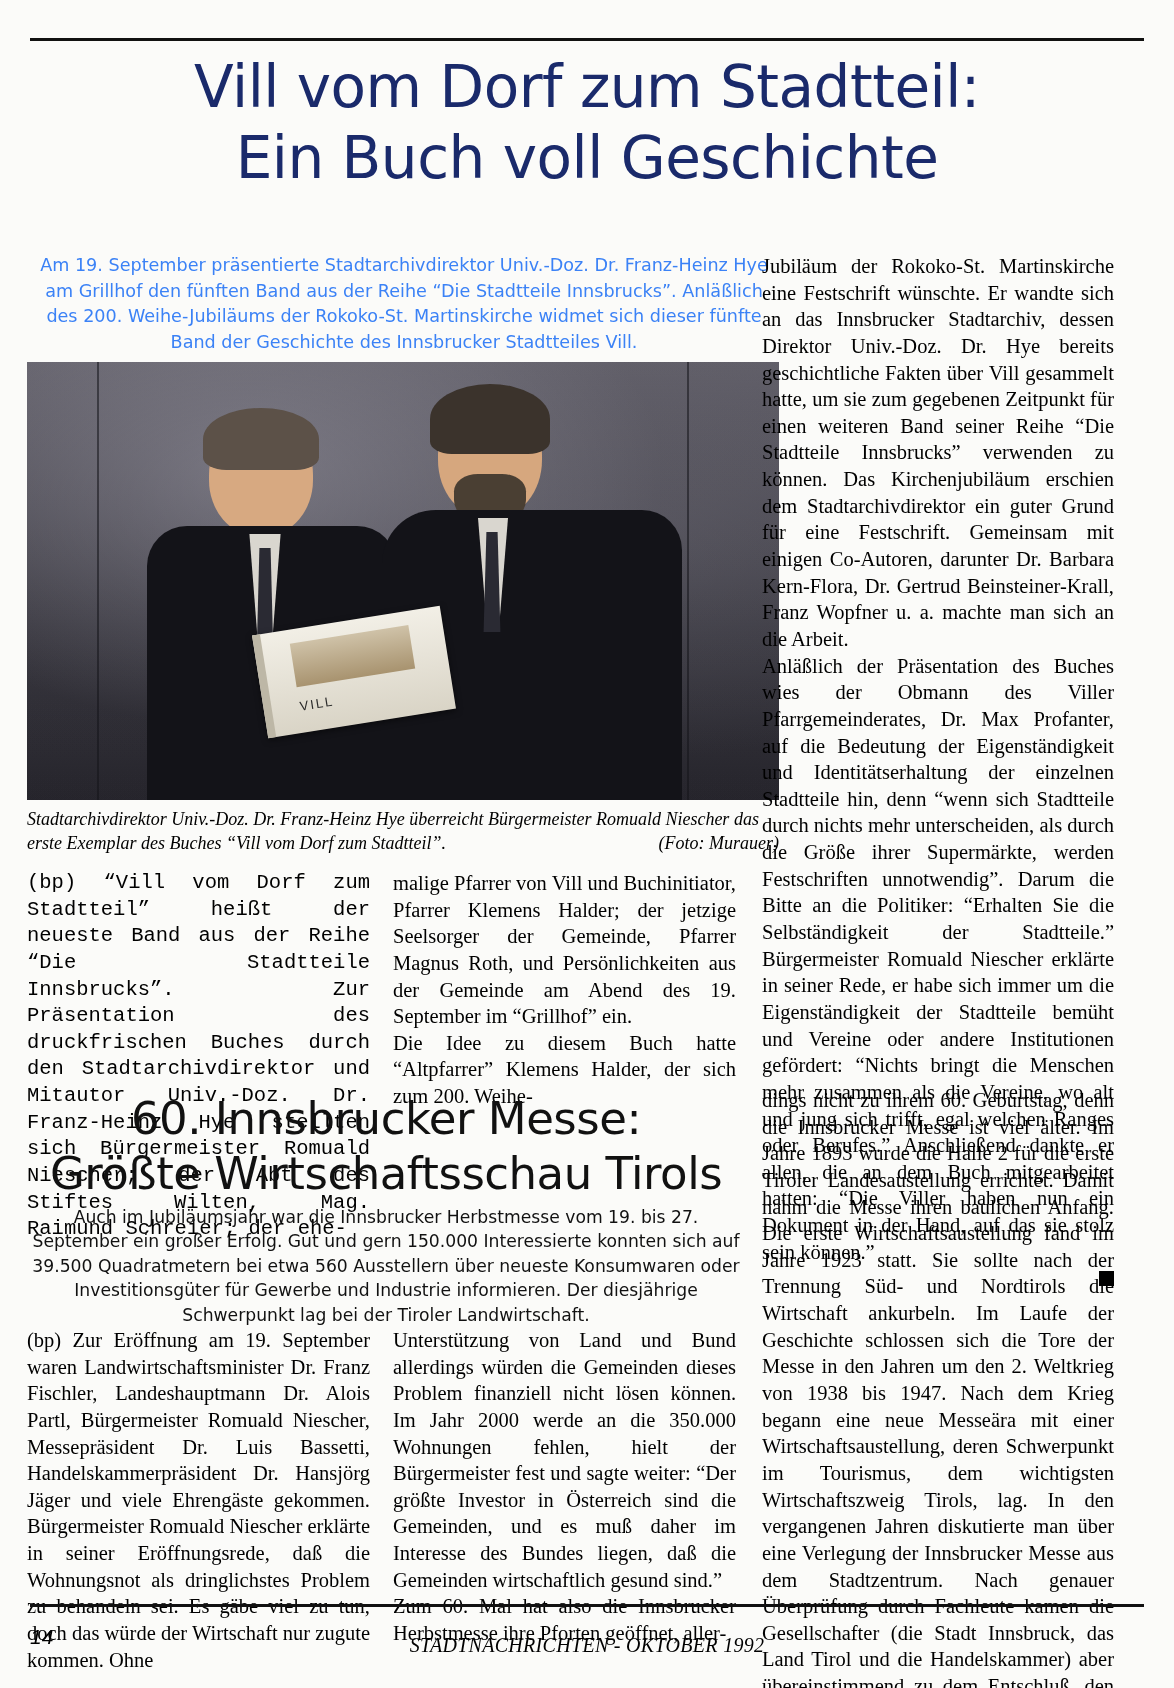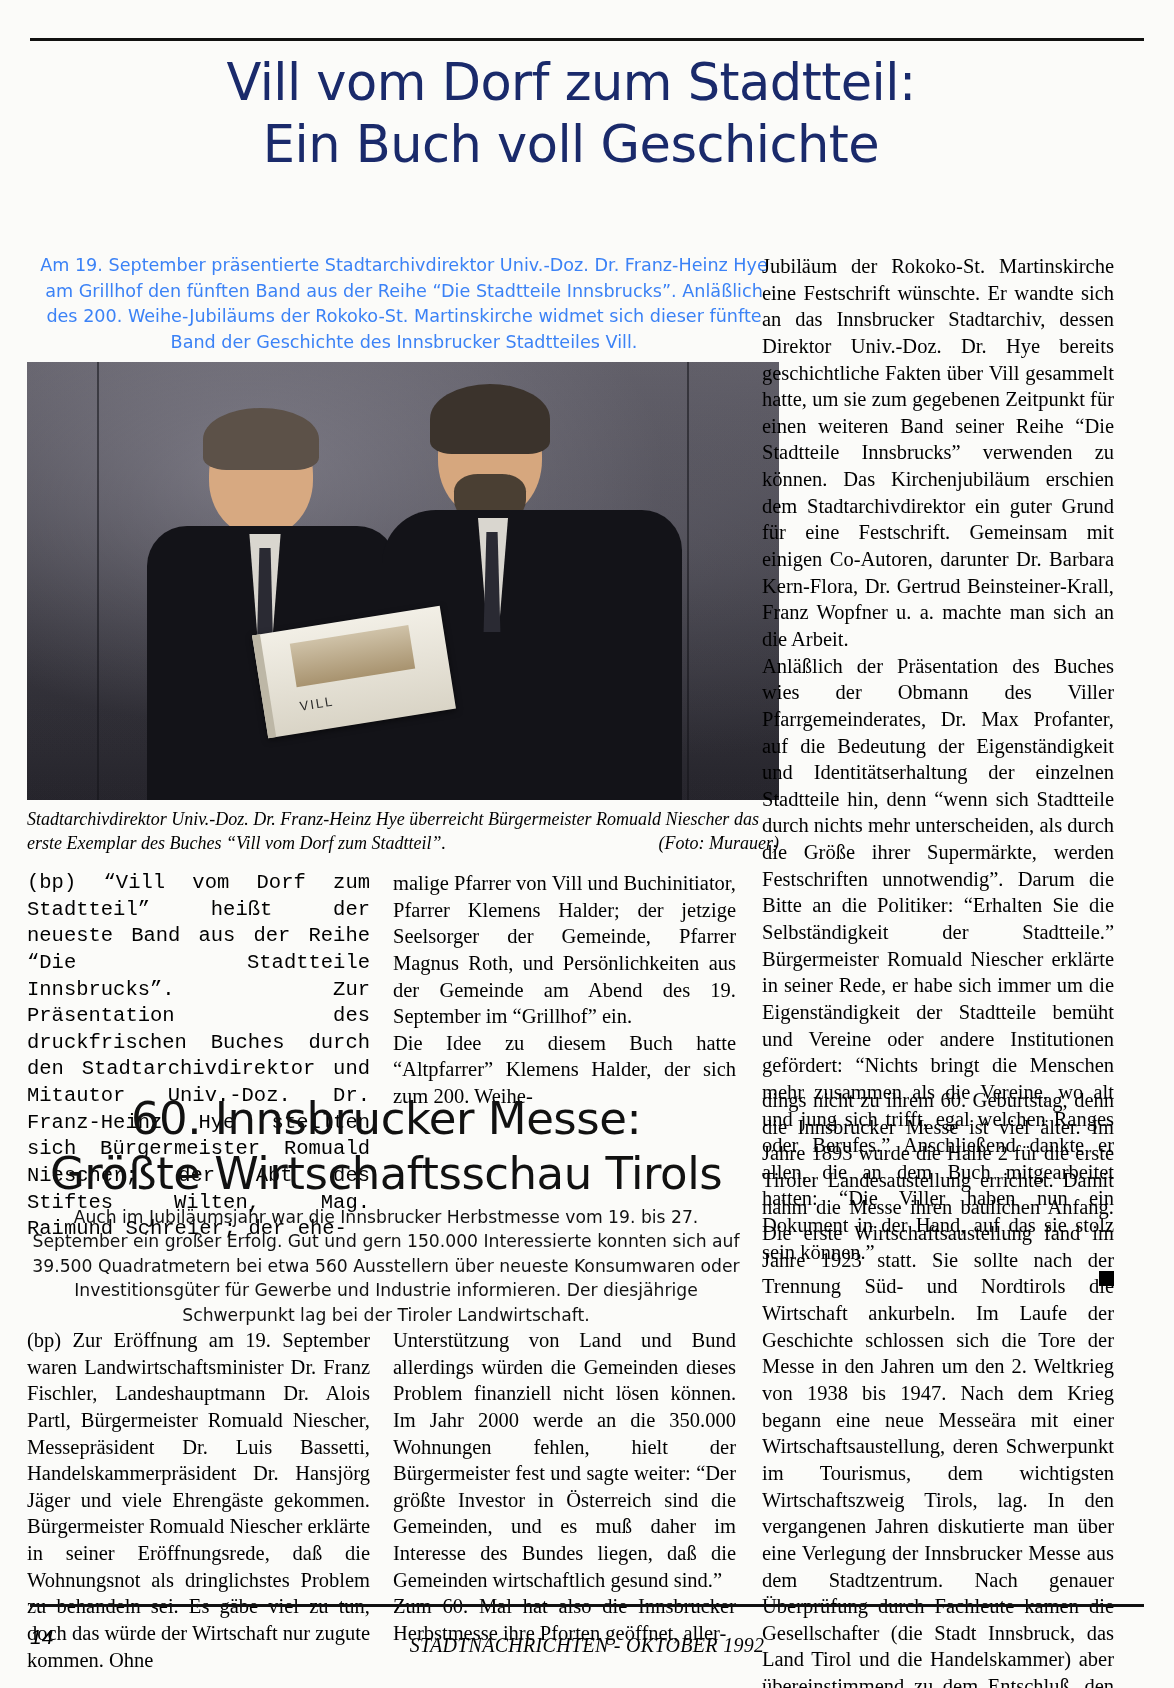--- a/index.html
+++ b/index.html
@@ -33,27 +33,27 @@
     position: absolute;
     left: 30px; top: 1604px;
     width: 1114px;
     height: 3px;
     background: #111;
   }
 
   
   .headline1 {
     position: absolute;
-    left: 14px;
+    left: 30px;
     top: 52px;
     width: 1114px;
     text-align: center;
     font-family: "DejaVu Sans", sans-serif;
     font-weight: 400;
-    font-size: 51px;
+    font-size: 58px;
     line-height: 1.22;
     letter-spacing: -0.5px;
     color: #1a2a6b;
   }
   .headline1 .l2 { display: block; }
 
   .lead1 {
     position: absolute;
     left: 30px;
     top: 253px;

